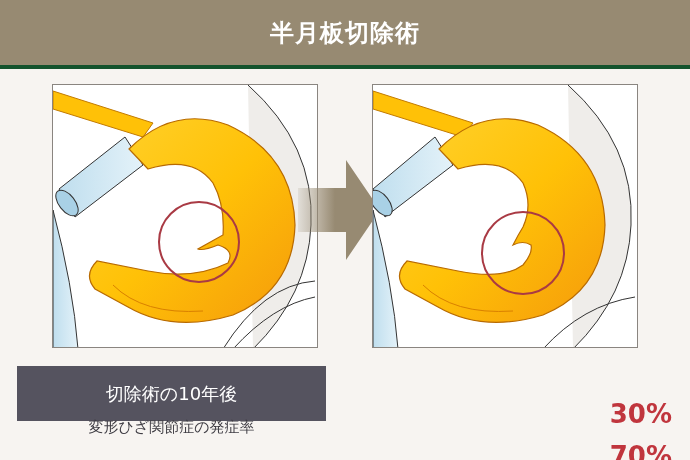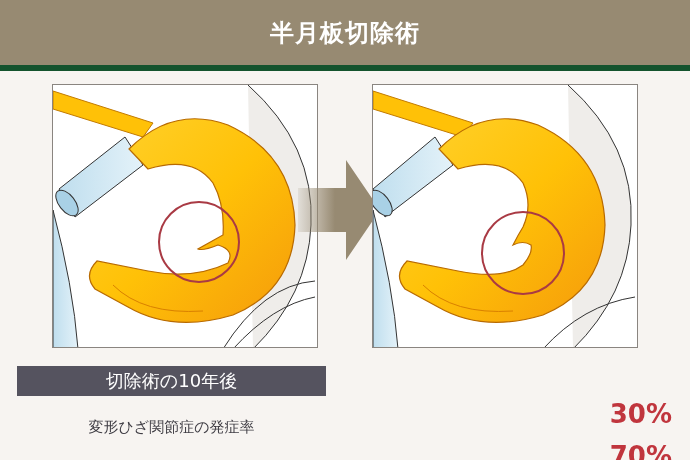--- a/index.html
+++ b/index.html
@@ -5,39 +5,39 @@
   html, body { margin:0; padding:0; }
   body {
     width:690px; height:460px; overflow:hidden;
     background:#f7f4f1;
     font-family:"DejaVu Sans","Liberation Sans",sans-serif;
     position:relative;
   }
   .header {
     position:absolute; left:0; top:0; width:690px; height:65px;
     background:#978a72;
-    border-bottom:6px solid #14532d;
+    border-bottom:4px solid #14532d;
     display:flex; align-items:center; justify-content:center;
   }
   .header-title {
     color:#ffffff; font-size:24px; font-weight:bold; letter-spacing:1px;
   }
   .panel {
     position:absolute; top:84px; width:266px; height:264px;
     background:#ffffff; border:1px solid #8a8580; box-sizing:border-box;
     overflow:hidden;
   }
   .panel svg { position:absolute; left:0; top:0; }
   .panel-left { left:52px; }
   .panel-right { left:372px; }
   .arrow {
     position:absolute; left:298px; top:160px; width:82px; height:100px;
   }
   .label-bar {
-    position:absolute; left:17px; top:366px; width:309px; height:30px;
+    position:absolute; left:17px; top:366px; width:309px; height:55px;
     background:#55535f;
     display:flex; align-items:center; justify-content:center;
   }
   .label-bar-text { color:#ffffff; font-size:18px; }
   .subtitle {
     position:absolute; left:17px; top:418px; width:309px; text-align:center;
     color:#3f3d44; font-size:15px;
   }
   .stat-row {
     position:absolute; left:352px; width:320px; height:32px;

